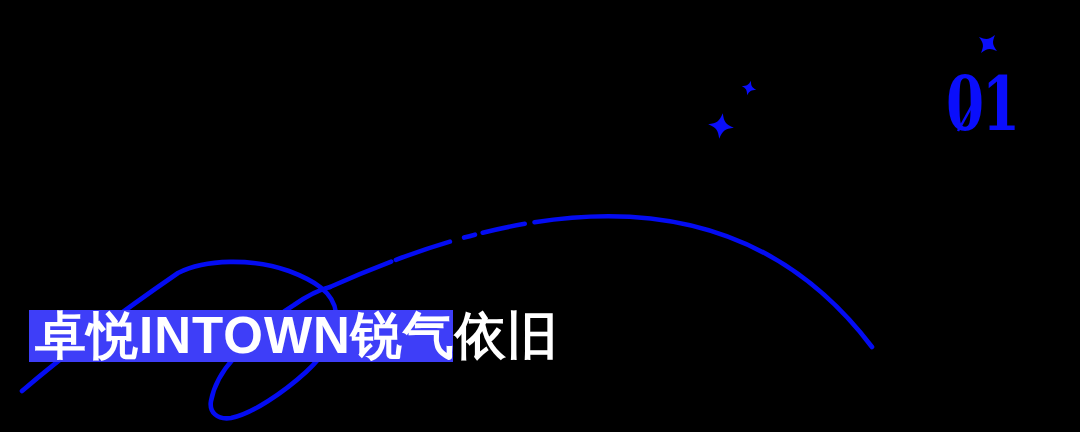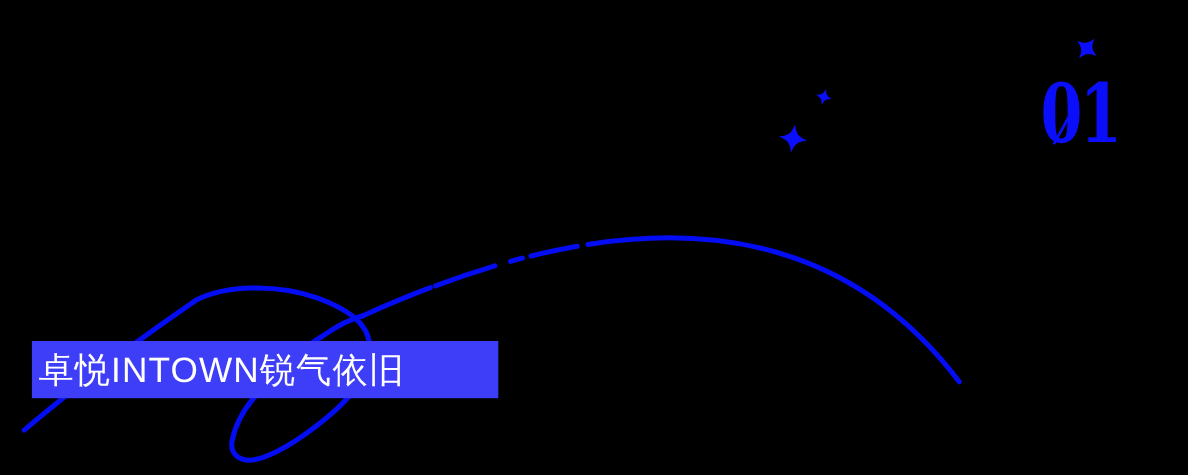--- a/index.html
+++ b/index.html
@@ -13,22 +13,22 @@
   .banner{
     position:absolute;
     left:29px;top:310px;
     width:424px;height:52px;
     display:flex;align-items:center;
     padding-left:6px;
     box-sizing:border-box;
     z-index:3;
   }
   .banner-text{
-    font-size:32px;
-    font-weight:400;
+    font-size:51px;
+    font-weight:700;
     letter-spacing:1px;
     white-space:nowrap;
     line-height:52px;
   }
   .section-number{
     position:absolute;
     left:946px;top:67px;
     font-family:"DejaVu Serif", serif;
     font-weight:bold;
     font-size:74px;

